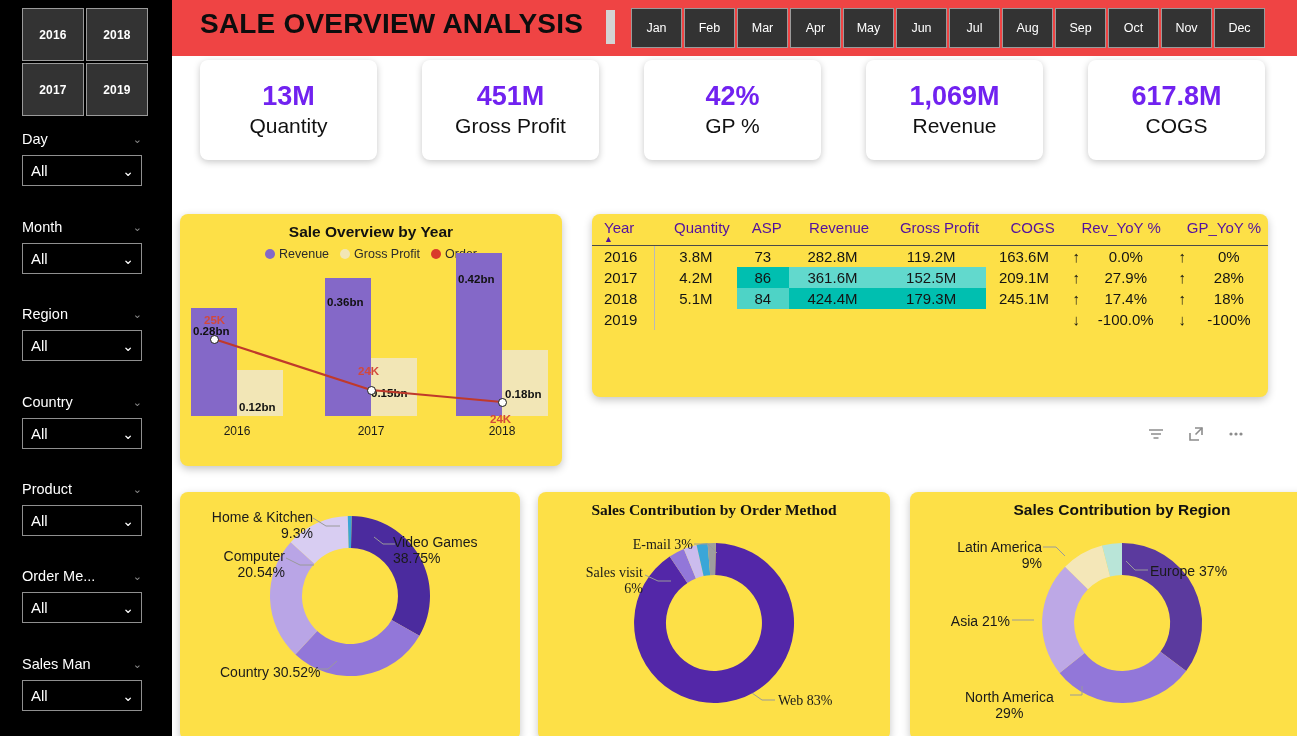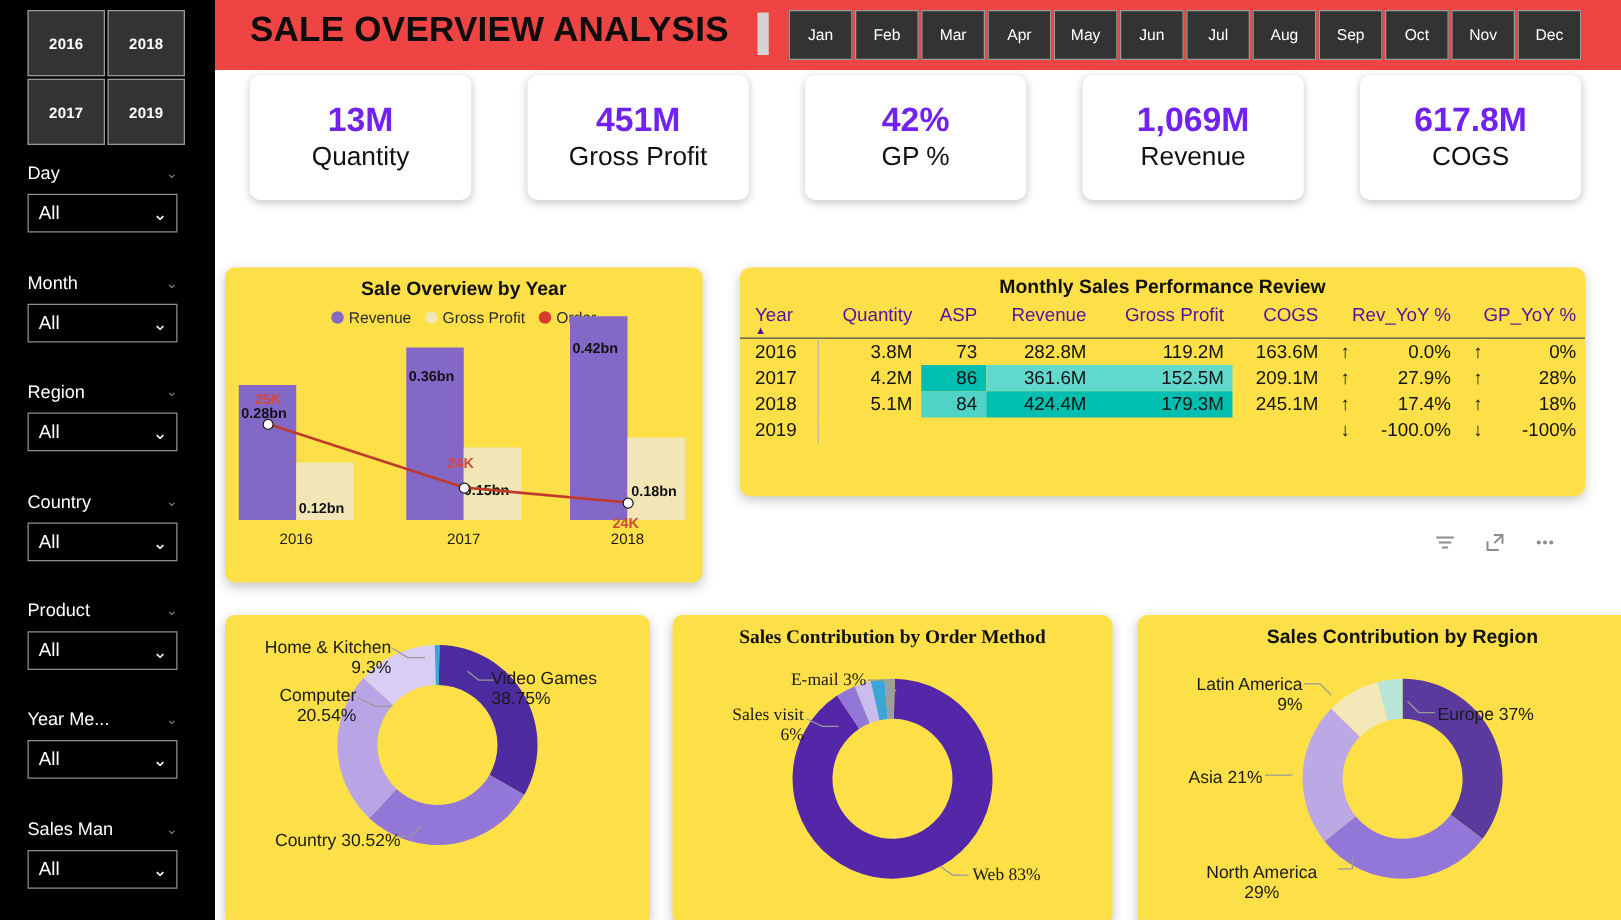--- a/index.html
+++ b/index.html
@@ -125,21 +125,21 @@
   #table-panel { left: 592px; top: 178px; width: 676px; height: 183px; }
   #table-title { margin-top: 7px; }
   table.perf { border-collapse: collapse; width: 100%; margin-top: 4px; }
   table.perf th {
     font-size: 15px; font-weight: normal; color: #53119f;
     padding: 1px 7px 2px 7px; text-align: right; white-space: nowrap;
     vertical-align: top;
   }
   table.perf th.lead { text-align: left; padding-left: 12px; }
   table.perf td {
-    font-size: 15px; color: #141414; padding: 2px 7px; text-align: right;
+    font-size: 15px; color: #141414; padding: 2px 7px; text-align: center;
     white-space: nowrap;
   }
   table.perf td.lead { text-align: left; padding-left: 12px; border-right: 1px solid #b9b9b9; }
   thead tr.hdr th { border-bottom: 1px solid #4a4a4a; }
   .sort-caret { display: block; font-size: 9px; line-height: 7px; color: #53119f; }
   .arrow-cell { width: 22px; padding-right: 0 !important; text-align: center !important; font-size: 17px; }
   .up { color: #2e7d32; }
   .down { color: #c62828; }
 
   
@@ -226,21 +226,21 @@
         <span class="chev">⌄</span>
       </div>
       <div class="slicer-box">
         <span class="val">All</span>
         <span class="dd">⌄</span>
       </div>
     </div>
 
     <div class="slicer" style="top:565px">
       <div class="slicer-head">
-        <span>Year Me...</span>
+        <span>Order Me...</span>
         <span class="chev">⌄</span>
       </div>
       <div class="slicer-box">
         <span class="val">All</span>
         <span class="dd">⌄</span>
       </div>
     </div>
 
     <div class="slicer" style="top:653px">
       <div class="slicer-head">
@@ -339,21 +339,20 @@
       <div class="ord-mark" style="left:30px; top:74px;"></div>
       <div class="ord-mark" style="left:187px; top:125px;"></div>
       <div class="ord-mark" style="left:318px; top:137px;"></div>
       <div class="ord-lbl" style="left:24px; top:53px;">25K</div>
       <div class="ord-lbl" style="left:178px; top:104px;">24K</div>
       <div class="ord-lbl" style="left:310px; top:152px;">24K</div>
     </div>
   </div>
 
   <div class="panel" id="table-panel">
-    <div class="panel-title" id="table-title">Monthly Sales Performance Review</div>
     <table class="perf">
       <thead>
         <tr class="hdr">
           <th class="lead">
             <span>Year</span>
             <span class="sort-caret">▲</span>
           </th>
           <th>Quantity</th>
           <th>ASP</th>
           <th>Revenue</th>

